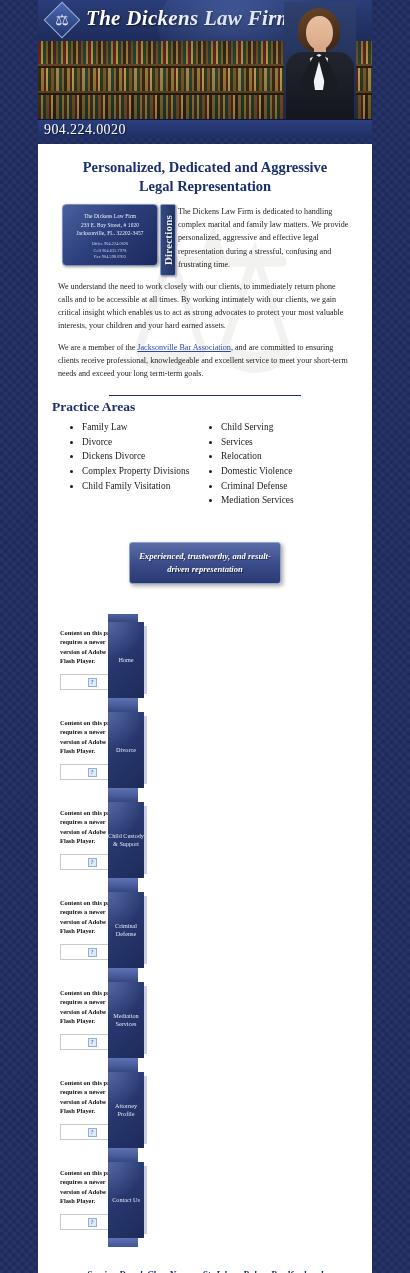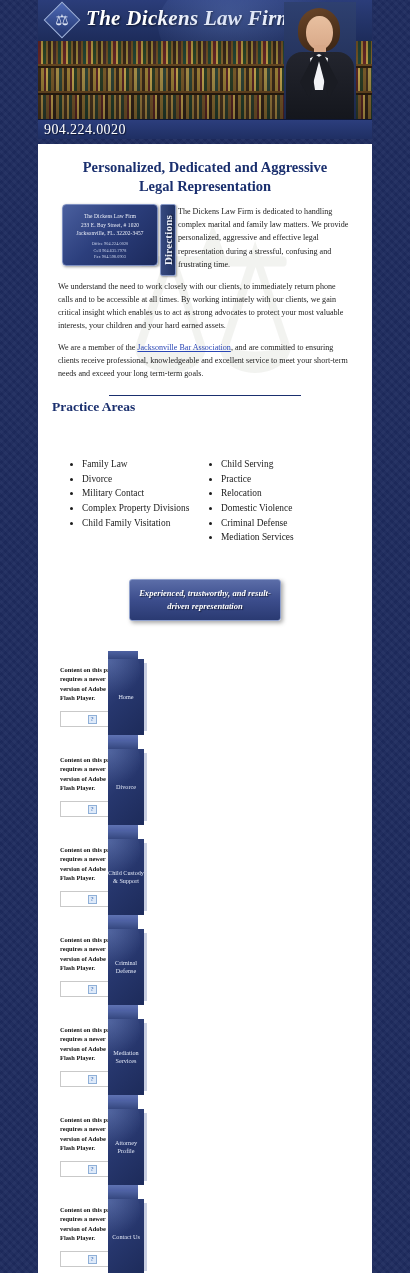--- a/index.html
+++ b/index.html
@@ -229,21 +229,21 @@
     width: 192px; height: 0; margin: 14px auto 0 auto;
     border-top: 1.5px solid #1a2f6e;
   }
   h2.pa-title {
     position: relative; z-index: 2;
     color: #1a2f6e;
     font-size: 13.5px; font-weight: bold; padding: 3px 0 6px 0;
   }
   .pa-cols { position: relative; z-index: 2; display: flex; padding: 0 14px; }
   .pa-col { width: 50%; }
-  .pa-col ul { list-style: disc; padding-left: 16px; margin-top: 37px; }
+  .pa-col ul { list-style: disc; padding-left: 16px; }
   .pa-col li {
     color: #1c1c1c; font-size: 9.4px; line-height: 1.45; padding: 0.5px 0;
   }
 
   .tagline-wrap { position: relative; z-index: 2; display: flex; justify-content: center; padding: 34px 0 26px 0; }
   .tagline {
     width: 152px;
     background: linear-gradient(180deg,#5b6da8 0%, #3c4d8c 50%, #2a3a72 100%);
     border: 1px solid #8fa0cc;
     border-radius: 3px;
@@ -383,29 +383,29 @@
       </div>
 
       <div class="pa-rule"></div>
       <h2 class="pa-title">Practice Areas</h2>
 
       <div class="pa-cols">
         <div class="pa-col">
           <ul>
             <li>Family Law</li>
             <li>Divorce</li>
-            <li>Military Contact</li>
+            <li>Dickens Divorce</li>
             <li>Complex Property Divisions</li>
             <li>Child Family Visitation</li>
           </ul>
         </div>
         <div class="pa-col">
           <ul>
             <li>Child Serving</li>
-            <li>Practice</li>
+            <li>Services</li>
             <li>Relocation</li>
             <li>Domestic Violence</li>
             <li>Criminal Defense</li>
             <li>Mediation Services</li>
           </ul>
         </div>
       </div>
 
       <div class="tagline-wrap">
         <div class="tagline">Experienced, trustworthy, and result-driven representation</div>

